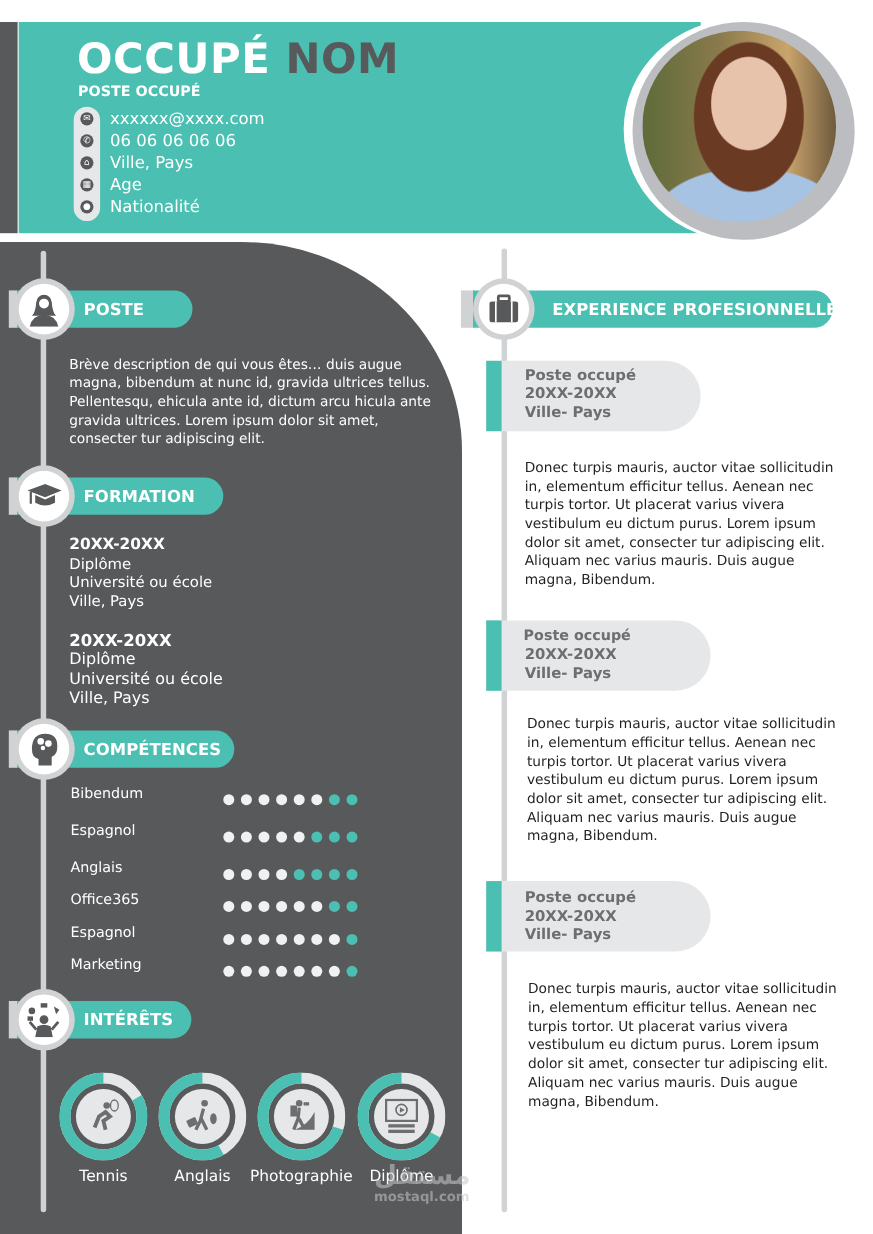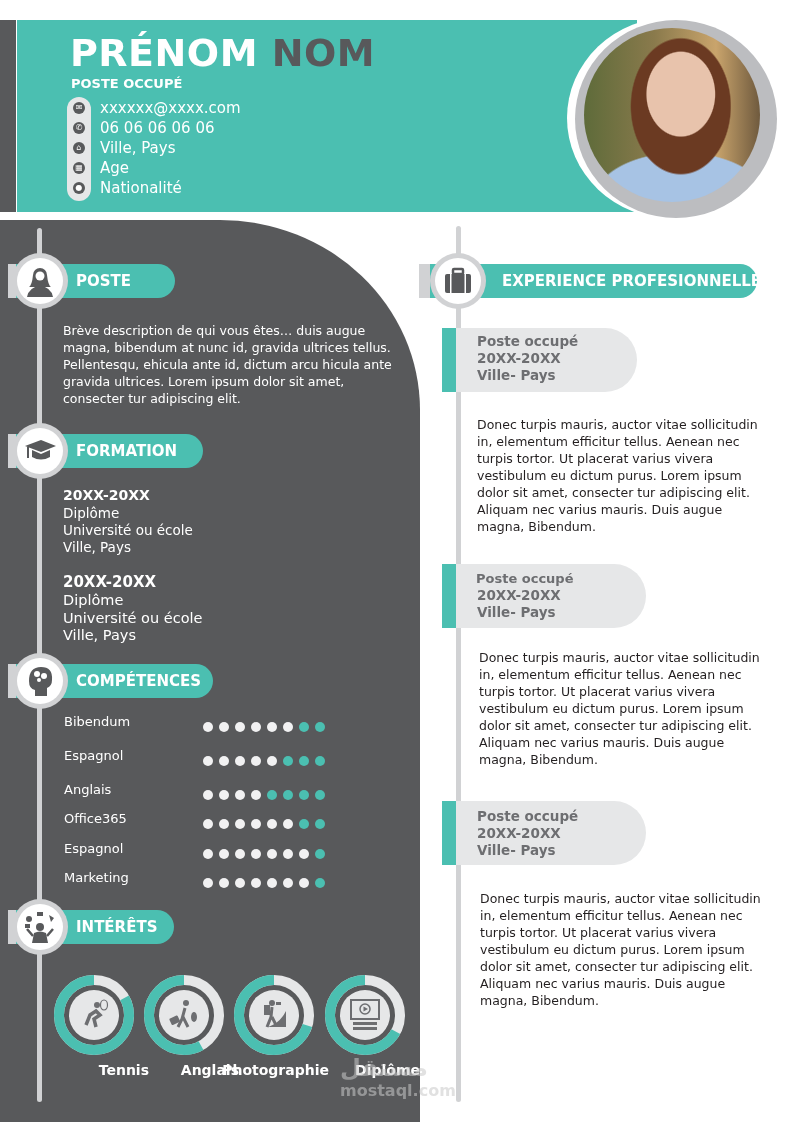--- a/index.html
+++ b/index.html
@@ -40,40 +40,40 @@
   .edu-date { position: absolute; color: #ffffff; font-weight: bold; font-size: 14px; }
   .edu-line { position: absolute; color: #ffffff; font-size: 13.5px; line-height: 17.5px; }
 
   .skill-label { position: absolute; left: 64px; color: #ffffff; font-size: 13px; }
   .dots { position: absolute; left: 203px; display: flex; gap: 6px; }
   .dot { width: 10px; height: 10px; border-radius: 50%; background: #f1f1f2; }
   .dot.on { background: #4bbfb1; }
 
   .interest { position: absolute; top: 975px; width: 80px; height: 80px; }
   .ring-svg { position: absolute; left: 0; top: 0; }
-  .int-label { position: absolute; top: 1062px; color: #ffffff; font-size: 14px; text-align: right; width: 110px; font-weight: bold; }
+  .int-label { position: absolute; top: 1062px; color: #ffffff; font-size: 14px; text-align: center; width: 110px; }
 
   
   .r-vline { position: absolute; left: 456px; top: 226px; width: 5px; height: 876px; background: #d1d2d4; border-radius: 3px; }
   .job-card { position: absolute; width: 200px; height: 64px; background: #e6e7e8; border-radius: 0 32px 32px 0; }
   .job-accent { position: absolute; width: 14px; height: 64px; background: #4bbfb1; }
   .job-t { position: absolute; color: #6d6e71; font-weight: bold; font-size: 13.5px; line-height: 17px; }
   .rtext { position: absolute; color: #231f20; font-size: 12.5px; line-height: 17px; width: 300px; }
 
   .watermark { position: absolute; left: 340px; top: 1055px; color: rgba(200,200,200,0.55); font-weight: bold; text-align: left; }
   .watermark .ar { font-size: 24px; line-height: 26px; }
-  .watermark .lat { font-size: 16px; }
+  .watermark .lat { font-size: 12px; }
 </style>
 </head>
 <body>
 
 <div class="hdr-strip"></div>
 <div class="hdr-band"></div>
 <div class="name">
-  <span class="first">PRÉNOM</span>
+  <span class="first">OCCUPÉ</span>
   <span class="last">NOM</span>
 </div>
 <div class="job">POSTE OCCUPÉ</div>
 <div class="contact-pill"></div>
 
 <span class="cicon" style="top:102px">✉</span>
 <span class="ctext" style="top:98px">xxxxxx@xxxx.com</span>
 <span class="cicon" style="top:122px">✆</span>
 <span class="ctext" style="top:118px">06 06 06 06 06</span>
 <span class="cicon" style="top:142px">⌂</span>

